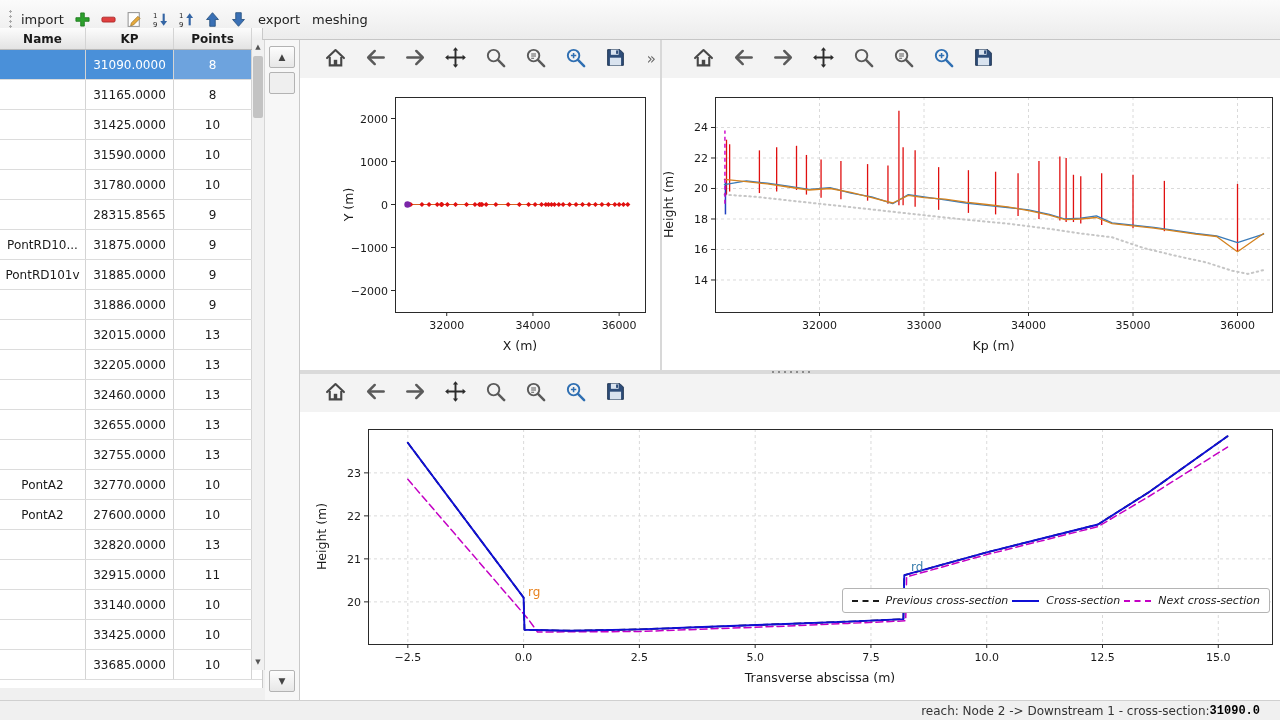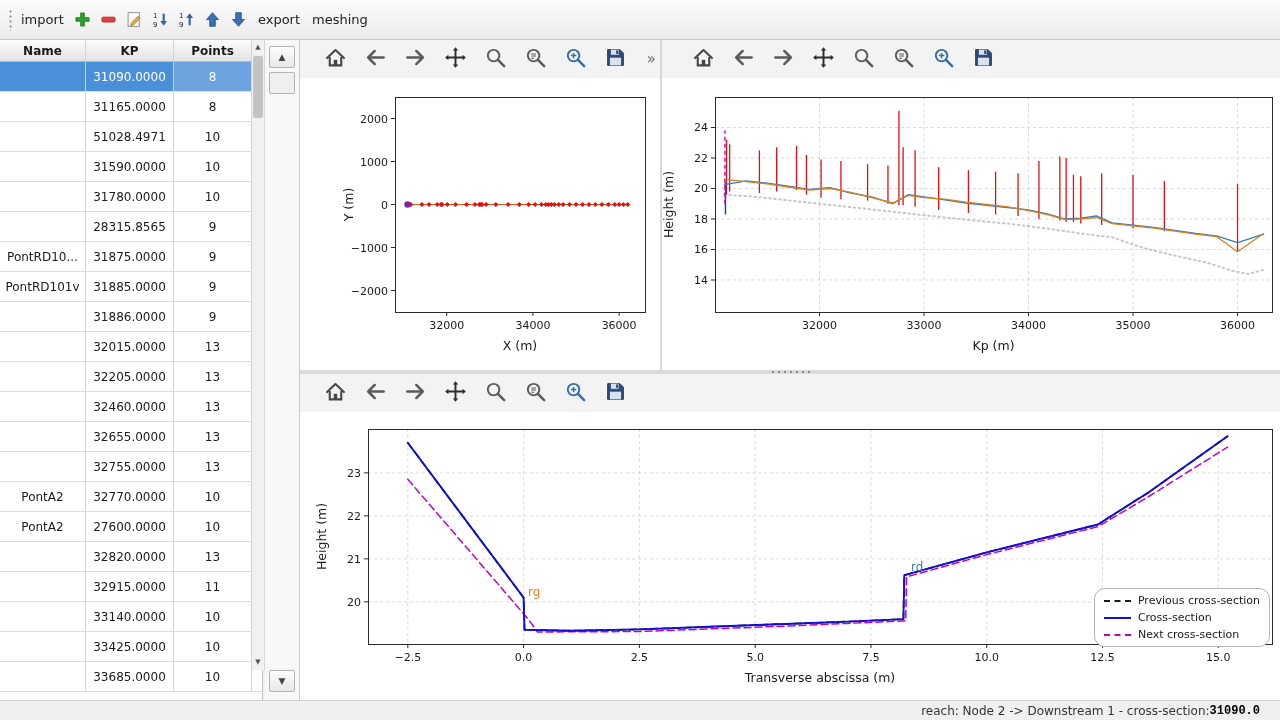--- a/index.html
+++ b/index.html
@@ -14,21 +14,21 @@
     background-image:radial-gradient(#aaa 1px, transparent 1.2px);
     background-size:5px 5px; margin-right:2px; }
   .tb-text { border:none; background:transparent; font-family:inherit; font-size:13px; color:#222;
     padding:4px 6px; cursor:default; }
   .tb-icon { border:none; background:transparent; width:26px; height:26px; padding:2px; cursor:default;
     display:flex; align-items:center; justify-content:center; }
   .icon16 { width:17px; height:17px; display:block; }
   .icon16 svg { width:100%; height:100%; display:block; }
 
   
-  .left-panel { position:absolute; left:0; top:40px; width:263px; height:660px; background:#fff;
+  .left-panel { position:absolute; left:0; top:28px; width:263px; height:660px; background:#fff;
     border-right:1px solid #c9c9c9; overflow:hidden; }
   .thead { display:flex; height:22px; background:linear-gradient(#fcfcfc,#e3e3e3);
     border-bottom:1px solid #b9b9b9; font-weight:bold; }
   .th, .td { display:flex; align-items:center; justify-content:center;
     border-right:1px solid #d4d4d4; overflow:hidden; white-space:nowrap; }
   .c-name { width:86px; } .c-kp { width:88px; } .c-points { width:78px;text-align:right; }
   .trow { display:flex; height:30px; border-bottom:1px solid #dcdcdc; background:#fff; }
   .trow.sel .c-name, .trow.sel .c-kp { background:#4a90d9; color:#fff; }
   .trow.sel .c-points { background:#6da3de; color:#fff; }
 
@@ -64,21 +64,21 @@
   .mpl-btn { width:34px; height:32px; border:none; background:transparent; display:flex;
     align-items:center; justify-content:center; cursor:default; }
   .mpl-btn svg { width:23px; height:23px; }
   .overflow { margin-left:auto; margin-right:4px; color:#666; font-size:15px; }
 
   svg text { font-family:"DejaVu Sans", sans-serif; }
   .chart-svg { display:block; }
 
   
   .legend { position:absolute; right:10px; top:214px; background:#fff; border:1px solid #b4b4b4;
-    border-radius:11px; padding:5px 9px; display:flex; flex-direction:column; gap:4px; z-index:5; }
+    border-radius:3px; padding:5px 9px; display:flex; flex-direction:row; gap:4px; z-index:5;font-style:italic; }
   .legend-item { display:flex; align-items:center; gap:7px; font-size:11px; color:#1a1a1a; }
   .legend-line { width:27px; height:0; border-top-width:2px; border-top-color:#000; }
 
   
   .statusbar { position:absolute; left:0; top:700px; width:1280px; height:20px; background:#f0f0f0;
     border-top:1px solid #d0d0d0; display:flex; align-items:center; justify-content:flex-end;
     padding-right:20px; font-size:12px; color:#333; }
   .statusbar b { color:#000;font-family:Liberation Mono, monospace; }
 </style>
 </head>
@@ -159,21 +159,21 @@
         <div class="td c-kp">31090.0000</div>
         <div class="td c-points">8</div>
       </div>
       <div class="trow">
         <div class="td c-name"></div>
         <div class="td c-kp">31165.0000</div>
         <div class="td c-points">8</div>
       </div>
       <div class="trow">
         <div class="td c-name"></div>
-        <div class="td c-kp">51028.4971</div>
+        <div class="td c-kp">31425.0000</div>
         <div class="td c-points">10</div>
       </div>
       <div class="trow">
         <div class="td c-name"></div>
         <div class="td c-kp">31590.0000</div>
         <div class="td c-points">10</div>
       </div>
       <div class="trow">
         <div class="td c-name"></div>
         <div class="td c-kp">31780.0000</div>

